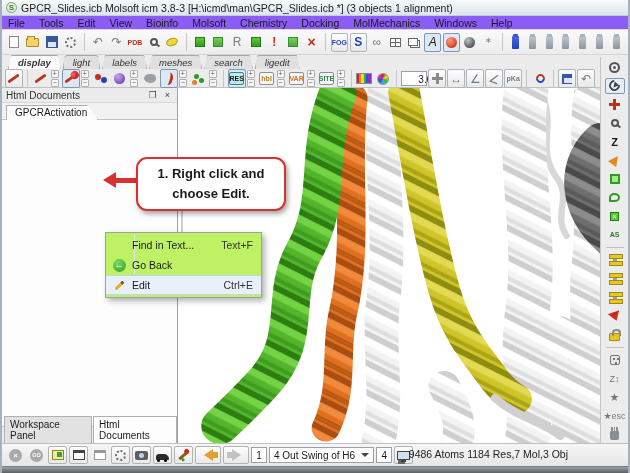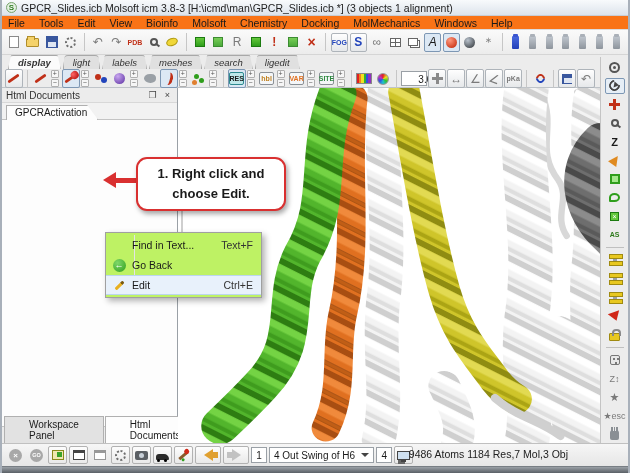--- a/index.html
+++ b/index.html
@@ -10,21 +10,21 @@
 
   
   .titlebar { height:16px; background:linear-gradient(#f8fafc,#dde4ec);
     display:flex; align-items:center; padding:0 4px; gap:4px; border-bottom:1px solid #c8cdd4; }
   .app-logo { width:11px; height:11px; border-radius:50%; background:radial-gradient(#fff,#cde4c9);
     border:1px solid #7aa56f; color:#2c7a1f; font-size:8px; font-weight:bold;
     display:flex; align-items:center; justify-content:center; }
   .title-text { font-size:10.5px; color:#222; white-space:nowrap; }
 
   
-  .menubar { height:14px; background:#f97316; display:flex; align-items:center;
+  .menubar { height:14px; background:#8b5cf6; display:flex; align-items:center;
     padding:0 6px; gap:14px; border-bottom:1px solid #dcdcdc; }
   .menu-item { font-size:10.5px; color:#1a1a1a; cursor:default; }
 
   
   .toolbar1 { height:25px; display:flex; align-items:center; gap:2px; padding:0 4px;
     background:linear-gradient(#fafafa,#ececec); border-bottom:1px solid #d5d5d5; }
   .tb-sep { width:1px; height:18px; background:#c6c6c6; margin:0 3px; }
   .icn { width:19px; height:19px; display:flex; align-items:center; justify-content:center;
     border:1px solid transparent; border-radius:2px; font-size:11px; position:relative; }
   .icn.raised { border:1px solid #aeb4ba; background:linear-gradient(#fefefe,#e6e8ea); }
@@ -106,21 +106,21 @@
     padding:0 4px; border-bottom:1px solid #d8d8d8; }
   .lp-title { font-size:10px; color:#333; }
   .lp-btns { margin-left:auto; display:flex; gap:4px; }
   .lp-btn { width:11px; height:11px; font-size:9px; line-height:10px; text-align:center; color:#444; }
   .lp-tabrow { height:17px; background:#f2f2f2; border-bottom:1px solid #c4c4c4; padding:2px 0 0 4px; }
   .lp-tab { display:inline-block; background:#fdfdfd; border:1px solid #b0b0b0; border-bottom:none;
     font-size:10px; padding:1px 10px 2px 8px; clip-path:polygon(0 0,88% 0,100% 100%,0 100%); }
   .lp-body { flex:1; background:#fdfdfd; }
   .lp-bottom-tabs { height:17px; display:flex; align-items:flex-end; padding-left:2px; gap:1px;
     background:#ececec; border-top:1px solid #c4c4c4; }
-  .lpb-tab { font-size:10px; padding:2px 24px 2px; border:1px solid #b0b0b0; border-bottom:none; background:#e2e2e2; }
+  .lpb-tab { font-size:10px; padding:2px 5px 2px; border:1px solid #b0b0b0; border-bottom:none; background:#e2e2e2; }
   .lpb-tab.active { background:#fdfdfd; }
 
   .canvas { flex:1; background:#ffffff; position:relative; overflow:hidden; }
   .canvas svg { position:absolute; inset:0; }
 
   
   .right-toolbar { position:absolute; right:0; top:57px; bottom:30px; width:28px; background:#ececec;
     border-left:1px solid #c4c4c4; display:flex; flex-direction:column; align-items:center;
     gap:2px; padding-top:2px; z-index:20; }
   .ricn { width:20px; height:18px; display:flex; align-items:center; justify-content:center;

